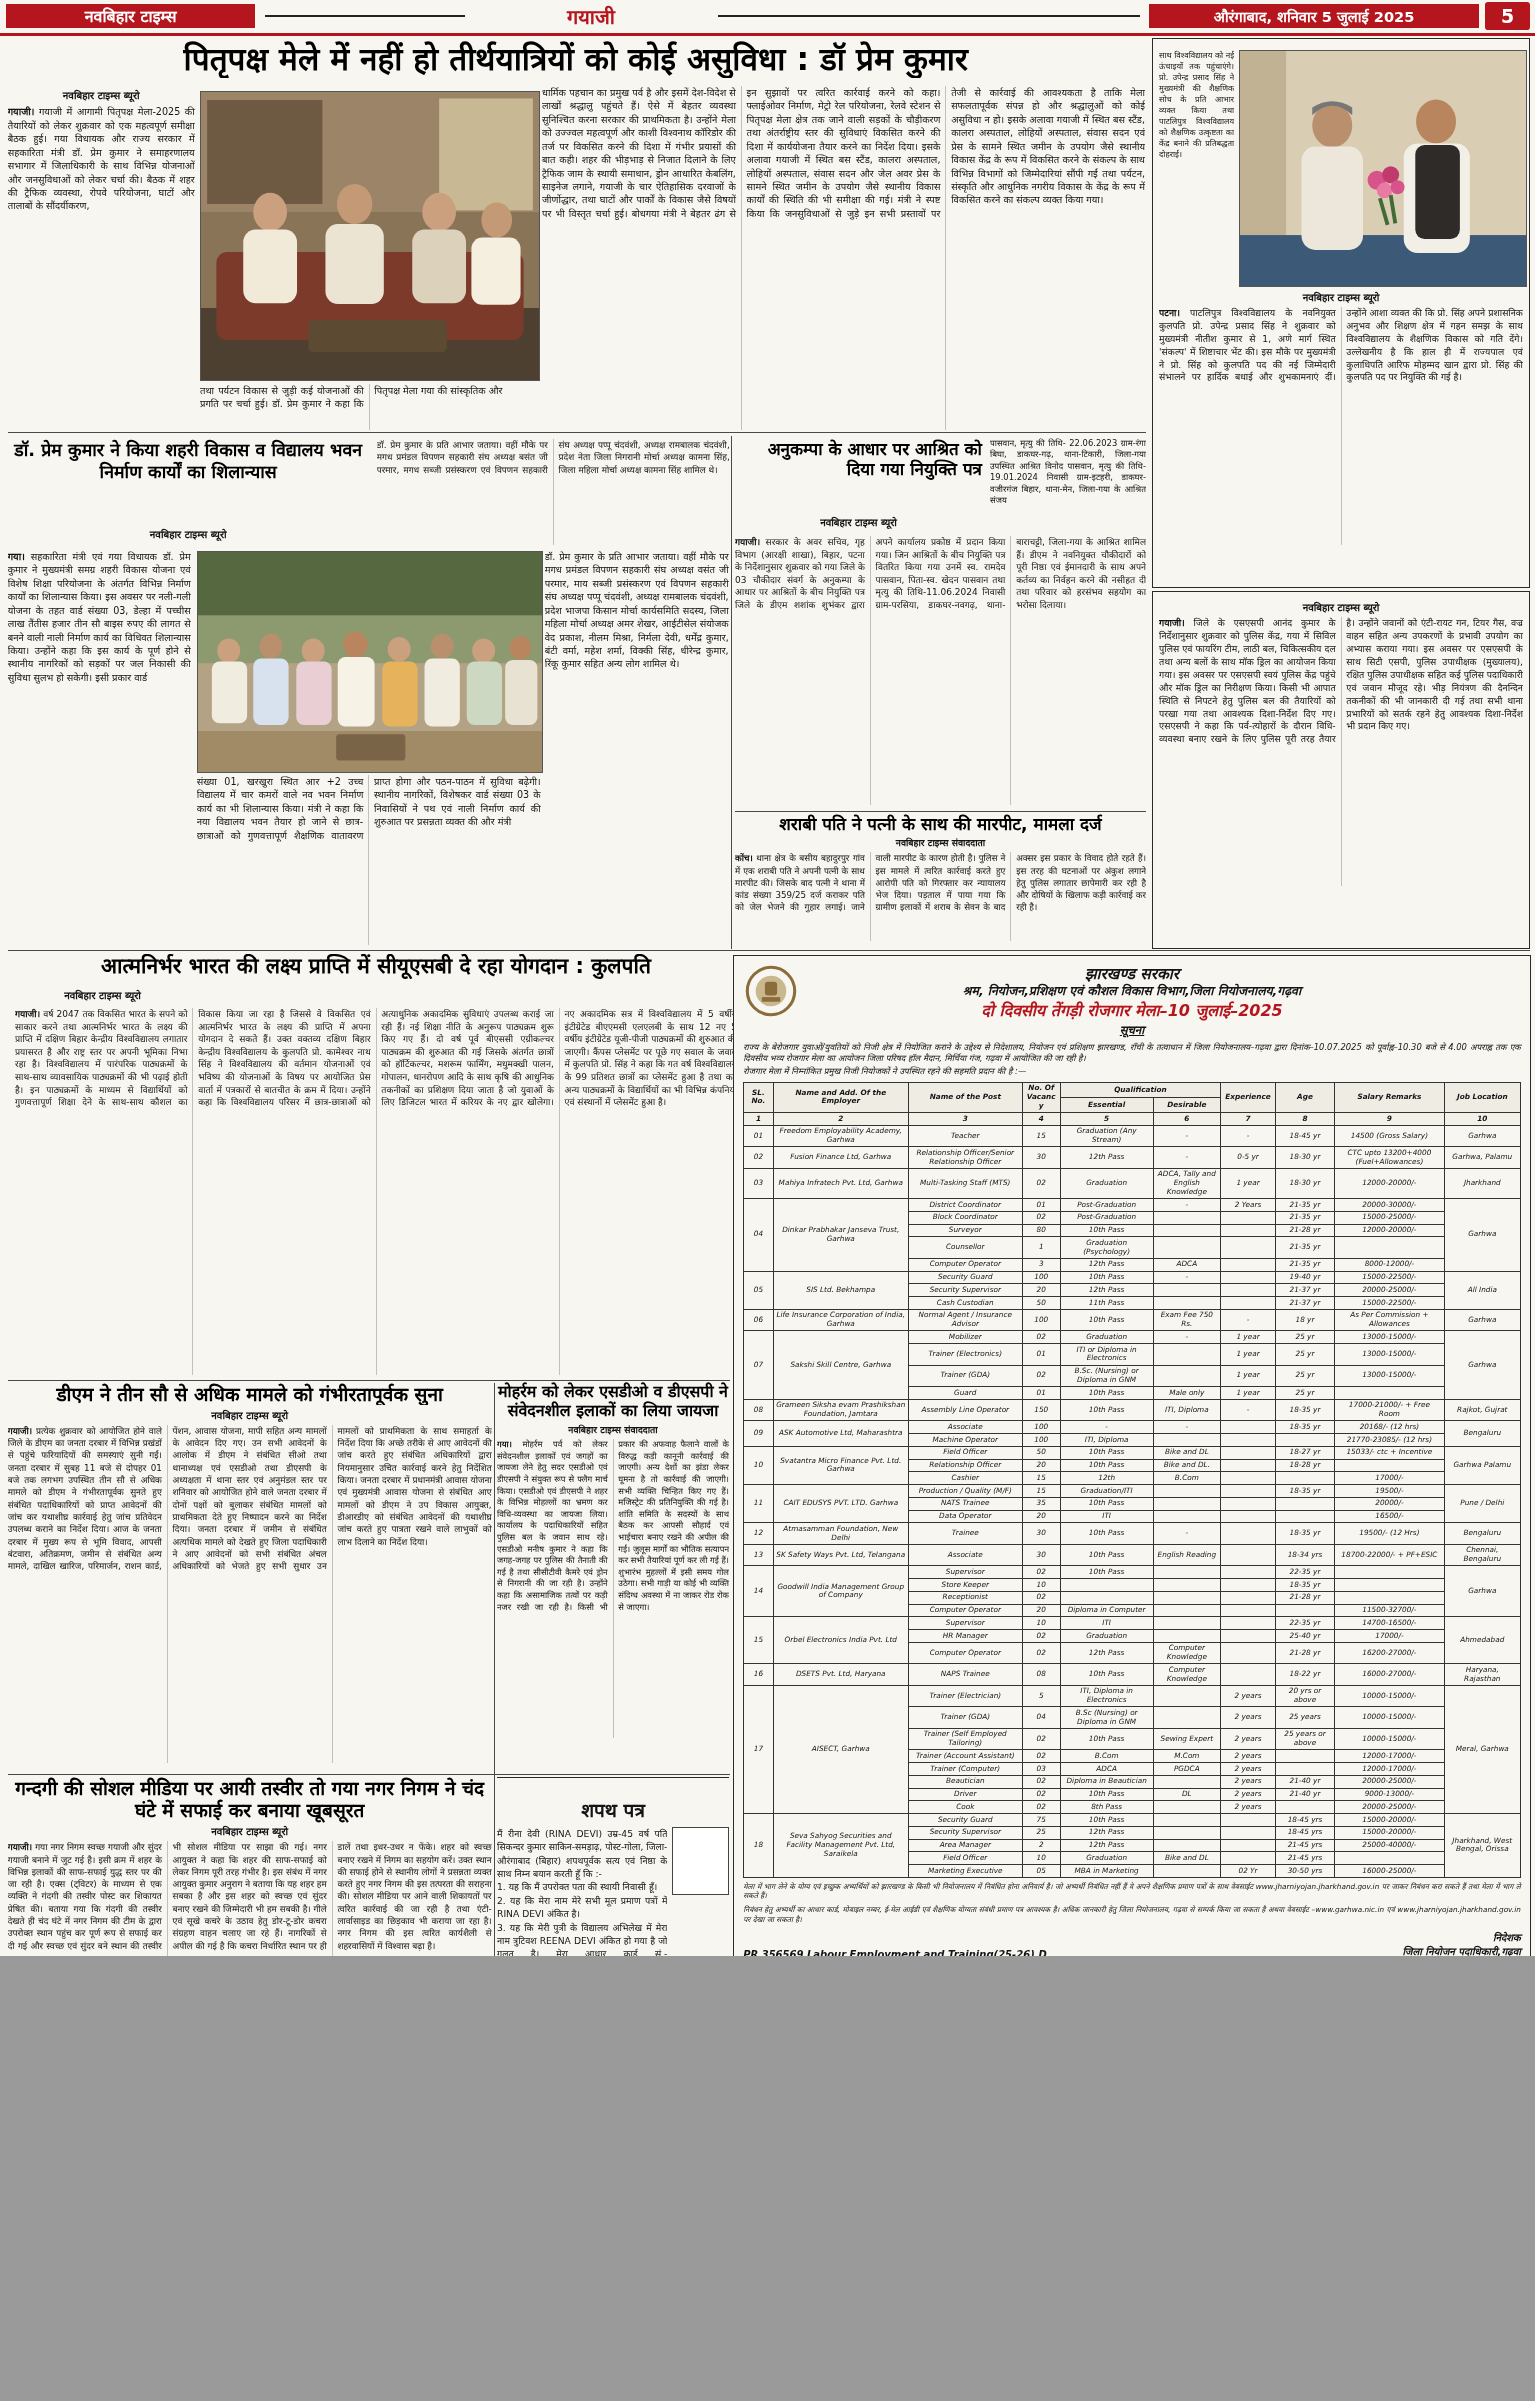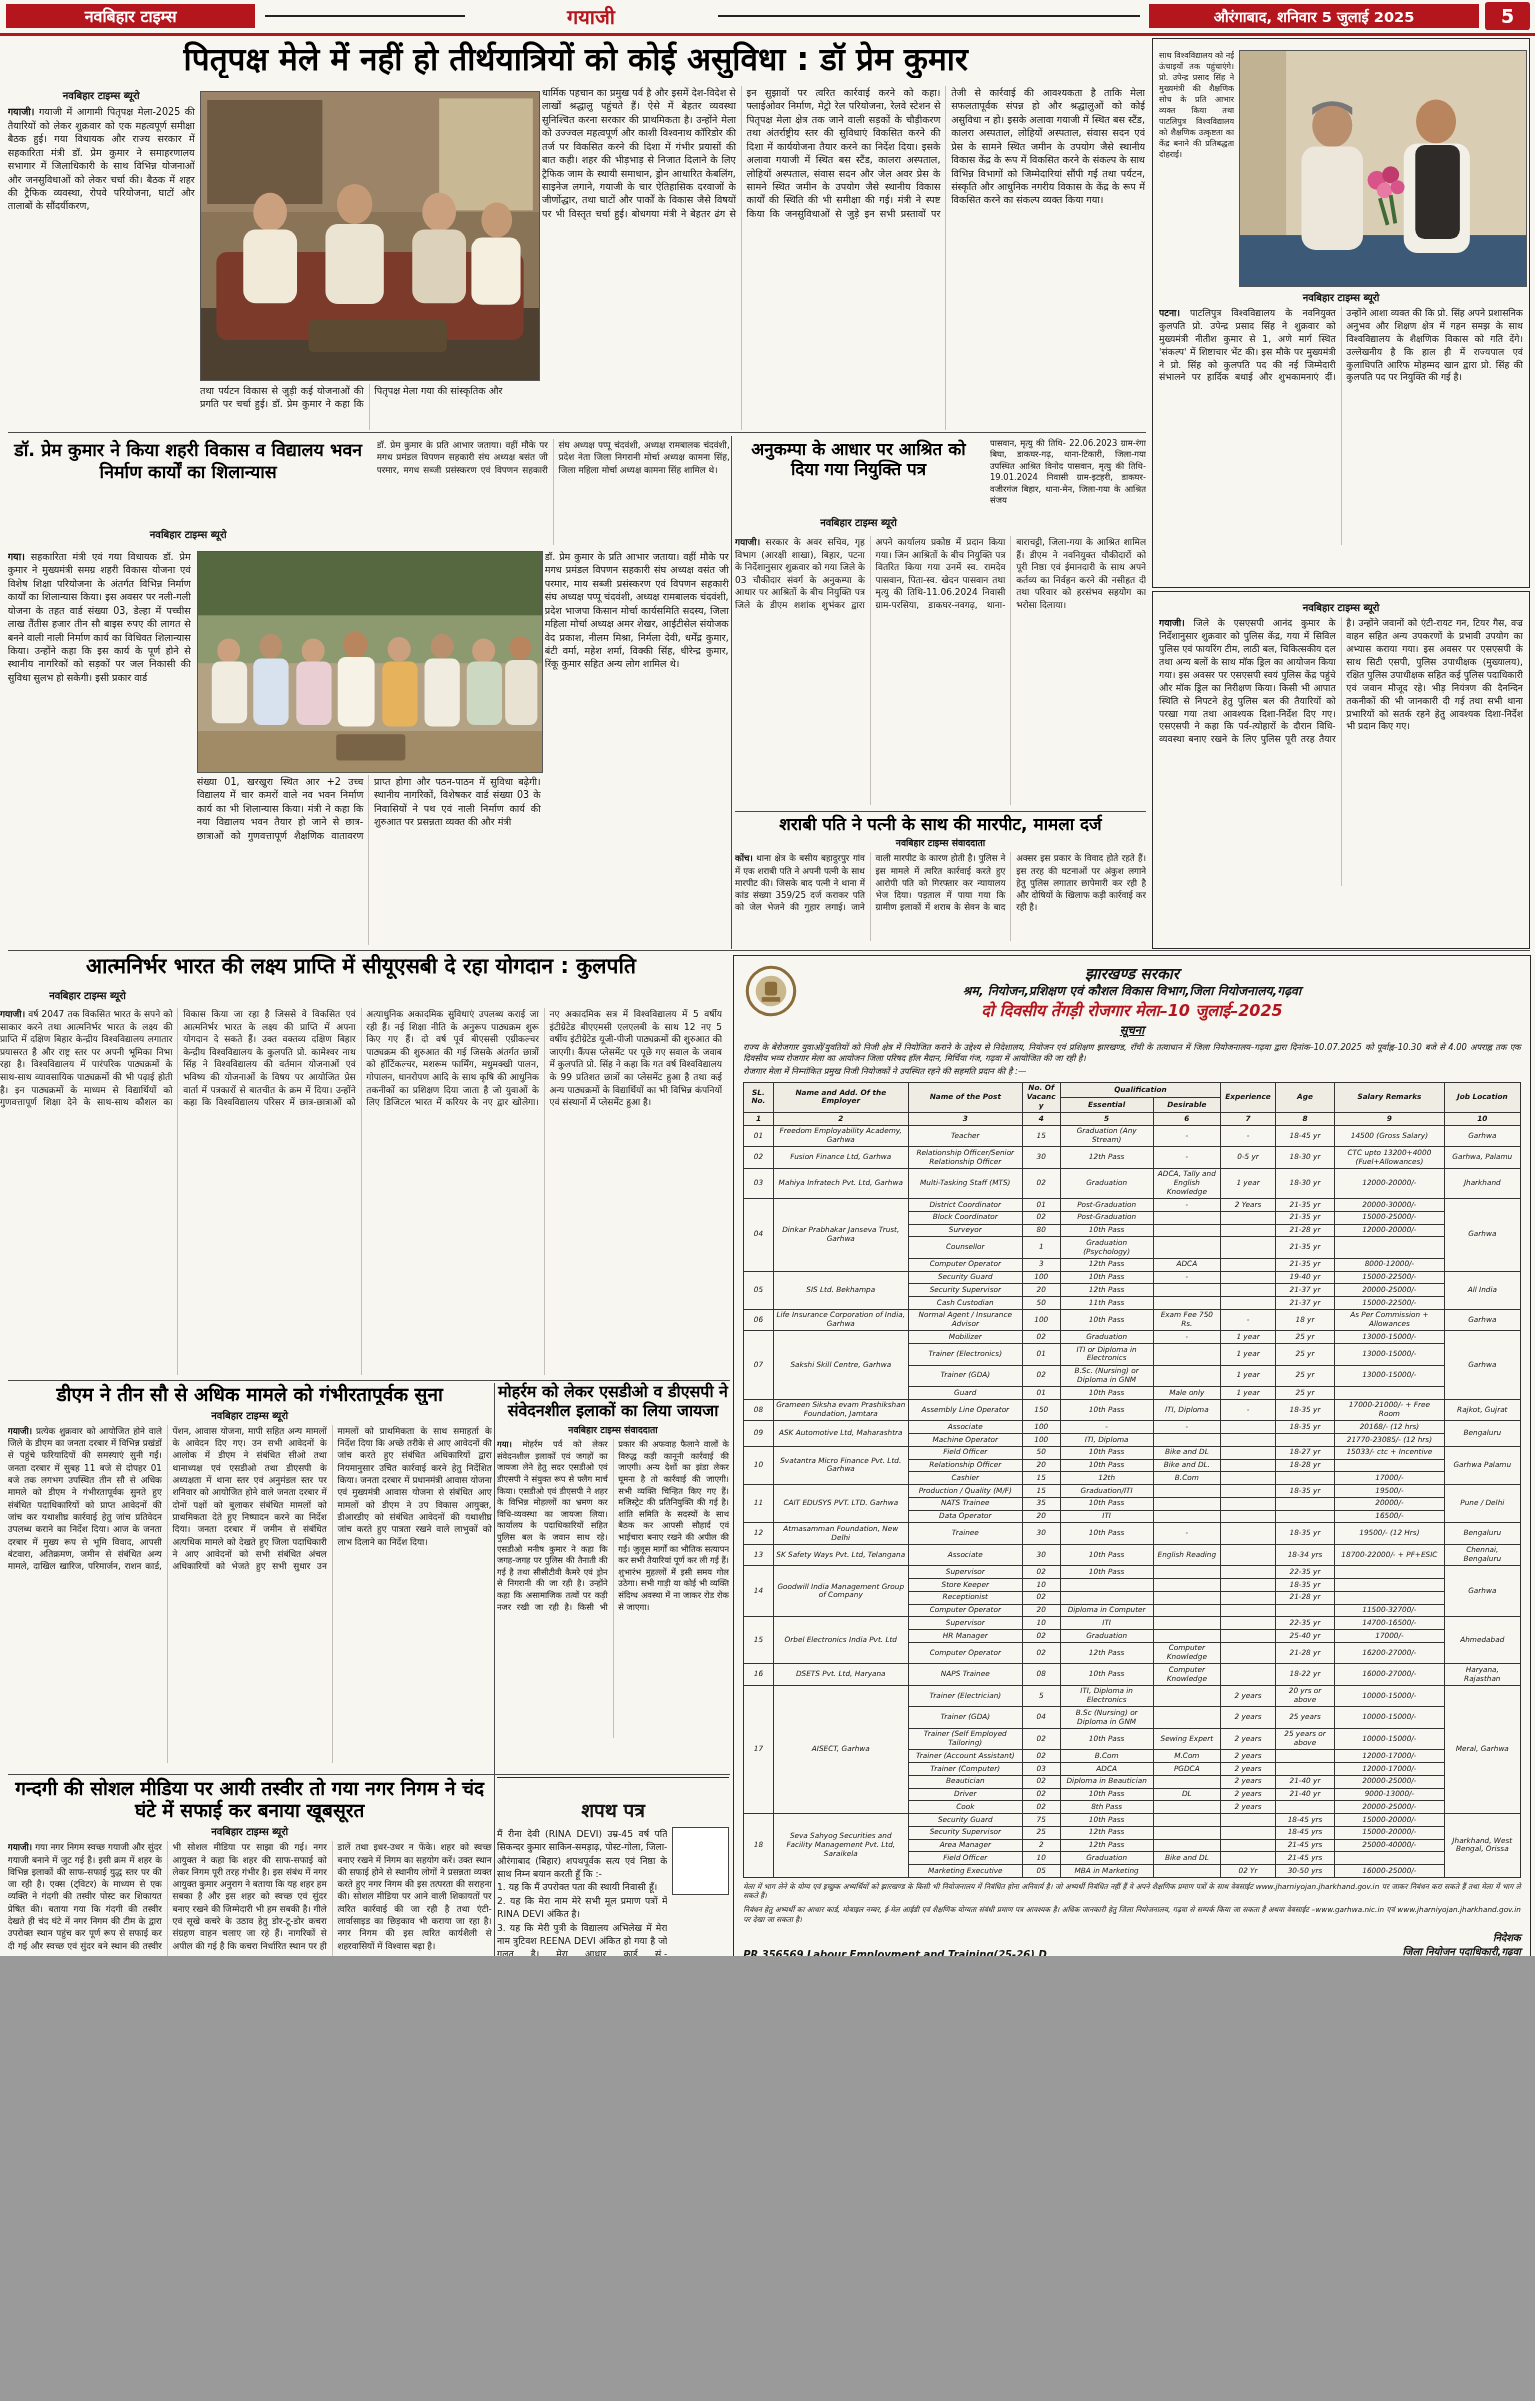--- a/index.html
+++ b/index.html
@@ -167,21 +167,21 @@
         <rect x="180" y="236" width="90" height="34" rx="4" fill="#7a6448"></rect>
       </svg>
     </div>
     <div class="abs body-text cols2" style="left:189px;top:339px;width:344px;height:170px;">संख्या 01, खरखुरा स्थित आर +2 उच्च विद्यालय में चार कमरों वाले नव भवन निर्माण कार्य का भी शिलान्यास किया। मंत्री ने कहा कि नया विद्यालय भवन तैयार हो जाने से छात्र-छात्राओं को गुणवत्तापूर्ण शैक्षणिक वातावरण प्राप्त होगा और पठन-पाठन में सुविधा बढ़ेगी। स्थानीय नागरिकों, विशेषकर वार्ड संख्या 03 के निवासियों ने पथ एवं नाली निर्माण कार्य की शुरुआत पर प्रसन्नता व्यक्त की और मंत्री</div>
     <div class="abs body-text" style="left:537px;top:114px;width:184px;height:396px;">डॉ. प्रेम कुमार के प्रति आभार जताया। वहीं मौके पर मगध प्रमंडल विपणन सहकारी संघ अध्यक्ष वसंत जी परमार, माय सब्जी प्रसंस्करण एवं विपणन सहकारी संघ अध्यक्ष पप्पू चंदवंशी, अध्यक्ष रामबालक चंदवंशी, प्रदेश भाजपा किसान मोर्चा कार्यसमिति सदस्य, जिला महिला मोर्चा अध्यक्ष अमर शेखर, आईटीसेल संयोजक वेद प्रकाश, नीलम मिश्रा, निर्मला देवी, धर्मेंद्र कुमार, बंटी वर्मा, महेश शर्मा, विक्की सिंह, धीरेन्द्र कुमार, रिंकू कुमार सहित अन्य लोग शामिल थे।</div>
   </div>
 
   <div class="abs vline" style="left:731px;top:436px;width:0.8px;height:513px;"></div>
 
   <div class="abs" style="left:735px;top:436px;width:411px;height:373px;">
-    <div class="abs headline" style="left:0;top:3.1px;width:247px;font-size:17px;">अनुकम्पा के आधार पर आश्रित को दिया गया नियुक्ति पत्र</div>
+    <div class="abs headline" style="left:0;top:3.1px;width:247px;font-size:17px;text-align:right;">अनुकम्पा के आधार पर आश्रित को दिया गया नियुक्ति पत्र</div>
     <div class="abs byline" style="left:0;top:77px;width:247px;">नवबिहार टाइम्स ब्यूरो</div>
     <div class="abs body-sm" style="left:255px;top:1.5px;width:156px;height:94px;">पासवान, मृत्यु की तिथि- 22.06.2023 ग्राम-रंगा बिघा, डाकघर-गढ़, थाना-टिकारी, जिला-गया उपस्थित आश्रित विनोद पासवान, मृत्यु की तिथि- 19.01.2024 निवासी ग्राम-इटहरी, डाकघर-वजीरगंज बिहार, थाना-मेन, जिला-गया के आश्रित संजय</div>
     <div class="abs body-text cols3" style="left:0;top:100px;width:411px;height:269px;font-size:9px;">
       <b class="dateline">गयाजी।</b>
       <span>सरकार के अवर सचिव, गृह विभाग (आरक्षी शाखा), बिहार, पटना के निर्देशानुसार शुक्रवार को गया जिले के 03 चौकीदार संवर्ग के अनुकम्पा के आधार पर आश्रितों के बीच नियुक्ति पत्र जिले के डीएम शशांक शुभंकर द्वारा अपने कार्यालय प्रकोष्ठ में प्रदान किया गया। जिन आश्रितों के बीच नियुक्ति पत्र वितरित किया गया उनमें स्व. रामदेव पासवान, पिता-स्व. खेदन पासवान तथा मृत्यु की तिथि-11.06.2024 निवासी ग्राम-परसिया, डाकघर-नवगढ़, थाना-बाराचट्टी, जिला-गया के आश्रित शामिल हैं। डीएम ने नवनियुक्त चौकीदारों को पूरी निष्ठा एवं ईमानदारी के साथ अपने कर्तव्य का निर्वहन करने की नसीहत दी तथा परिवार को हरसंभव सहयोग का भरोसा दिलाया।</span>
     </div>
   </div>
 
   <div class="abs hline" style="left:735px;top:811px;width:411px;height:0.8px;"></div>
 
@@ -189,21 +189,21 @@
     <div class="headline nowrap" style="font-size:17px;">शराबी पति ने पत्नी के साथ की मारपीट, मामला दर्ज</div>
     <div class="byline" style="font-size:9.2px;">नवबिहार टाइम्स संवाददाता</div>
     <div class="body-text cols3" style="height:89px;font-size:8.7px;">
       <b class="dateline">कोंच।</b>
       <span>थाना क्षेत्र के बसीय बहादुरपुर गांव में एक शराबी पति ने अपनी पत्नी के साथ मारपीट की। जिसके बाद पत्नी ने थाना में कांड संख्या 359/25 दर्ज कराकर पति को जेल भेजने की गुहार लगाई। जाने वाली मारपीट के कारण होती है। पुलिस ने इस मामले में त्वरित कार्रवाई करते हुए आरोपी पति को गिरफ्तार कर न्यायालय भेज दिया। पड़ताल में पाया गया कि ग्रामीण इलाकों में शराब के सेवन के बाद अक्सर इस प्रकार के विवाद होते रहते हैं। इस तरह की घटनाओं पर अंकुश लगाने हेतु पुलिस लगातार छापेमारी कर रही है और दोषियों के खिलाफ कड़ी कार्रवाई कर रही है।</span>
     </div>
   </div>
 
   <div class="abs hline" style="left:7.7px;top:950px;width:1522px;height:0.8px;"></div>
 
-  <div class="abs" style="left:0;top:954px;width:722px;height:424px;">
+  <div class="abs" style="left:15px;top:954px;width:722px;height:424px;">
     <div class="headline nowrap" style="font-size:21px;">आत्मनिर्भर भारत की लक्ष्य प्राप्ति में सीयूएसबी दे रहा योगदान : कुलपति</div>
     <div class="abs byline" style="left:0;top:32px;width:175px;">नवबिहार टाइम्स ब्यूरो</div>
     <div class="abs body-text cols4" style="left:0;top:54px;width:722px;height:367px;font-size:9px;">
       <b class="dateline">गयाजी।</b>
       <span>वर्ष 2047 तक विकसित भारत के सपने को साकार करने तथा आत्मनिर्भर भारत के लक्ष्य की प्राप्ति में दक्षिण बिहार केन्द्रीय विश्वविद्यालय लगातार प्रयासरत है और राष्ट्र स्तर पर अपनी भूमिका निभा रहा है। विश्वविद्यालय में पारंपरिक पाठ्यक्रमों के साथ-साथ व्यावसायिक पाठ्यक्रमों की भी पढ़ाई होती है। इन पाठ्यक्रमों के माध्यम से विद्यार्थियों को गुणवत्तापूर्ण शिक्षा देने के साथ-साथ कौशल का विकास किया जा रहा है जिससे वे विकसित एवं आत्मनिर्भर भारत के लक्ष्य की प्राप्ति में अपना योगदान दे सकते हैं। उक्त वक्तव्य दक्षिण बिहार केन्द्रीय विश्वविद्यालय के कुलपति प्रो. कामेश्वर नाथ सिंह ने विश्वविद्यालय की वर्तमान योजनाओं एवं भविष्य की योजनाओं के विषय पर आयोजित प्रेस वार्ता में पत्रकारों से बातचीत के क्रम में दिया। उन्होंने कहा कि विश्वविद्यालय परिसर में छात्र-छात्राओं को अत्याधुनिक अकादमिक सुविधाएं उपलब्ध कराई जा रही हैं। नई शिक्षा नीति के अनुरूप पाठ्यक्रम शुरू किए गए हैं। दो वर्ष पूर्व बीएससी एग्रीकल्चर पाठ्यक्रम की शुरुआत की गई जिसके अंतर्गत छात्रों को हॉर्टिकल्चर, मशरूम फार्मिंग, मधुमक्खी पालन, गोपालन, धानरोपण आदि के साथ कृषि की आधुनिक तकनीकों का प्रशिक्षण दिया जाता है जो युवाओं के लिए डिजिटल भारत में करियर के नए द्वार खोलेगा। नए अकादमिक सत्र में विश्वविद्यालय में 5 वर्षीय इंटीग्रेटेड बीएएमसी एलएलबी के साथ 12 नए 5 वर्षीय इंटीग्रेटेड यूजी-पीजी पाठ्यक्रमों की शुरुआत की जाएगी। कैंपस प्लेसमेंट पर पूछे गए सवाल के जवाब में कुलपति प्रो. सिंह ने कहा कि गत वर्ष विश्वविद्यालय के 99 प्रतिशत छात्रों का प्लेसमेंट हुआ है तथा कई अन्य पाठ्यक्रमों के विद्यार्थियों का भी विभिन्न कंपनियों एवं संस्थानों में प्लेसमेंट हुआ है।</span>
     </div>
   </div>
 
   <div class="abs boxed notice" style="left:733px;top:955px;width:798px;height:1337px;padding:7.7px 9.2px;">
     <div style="position:relative;">

